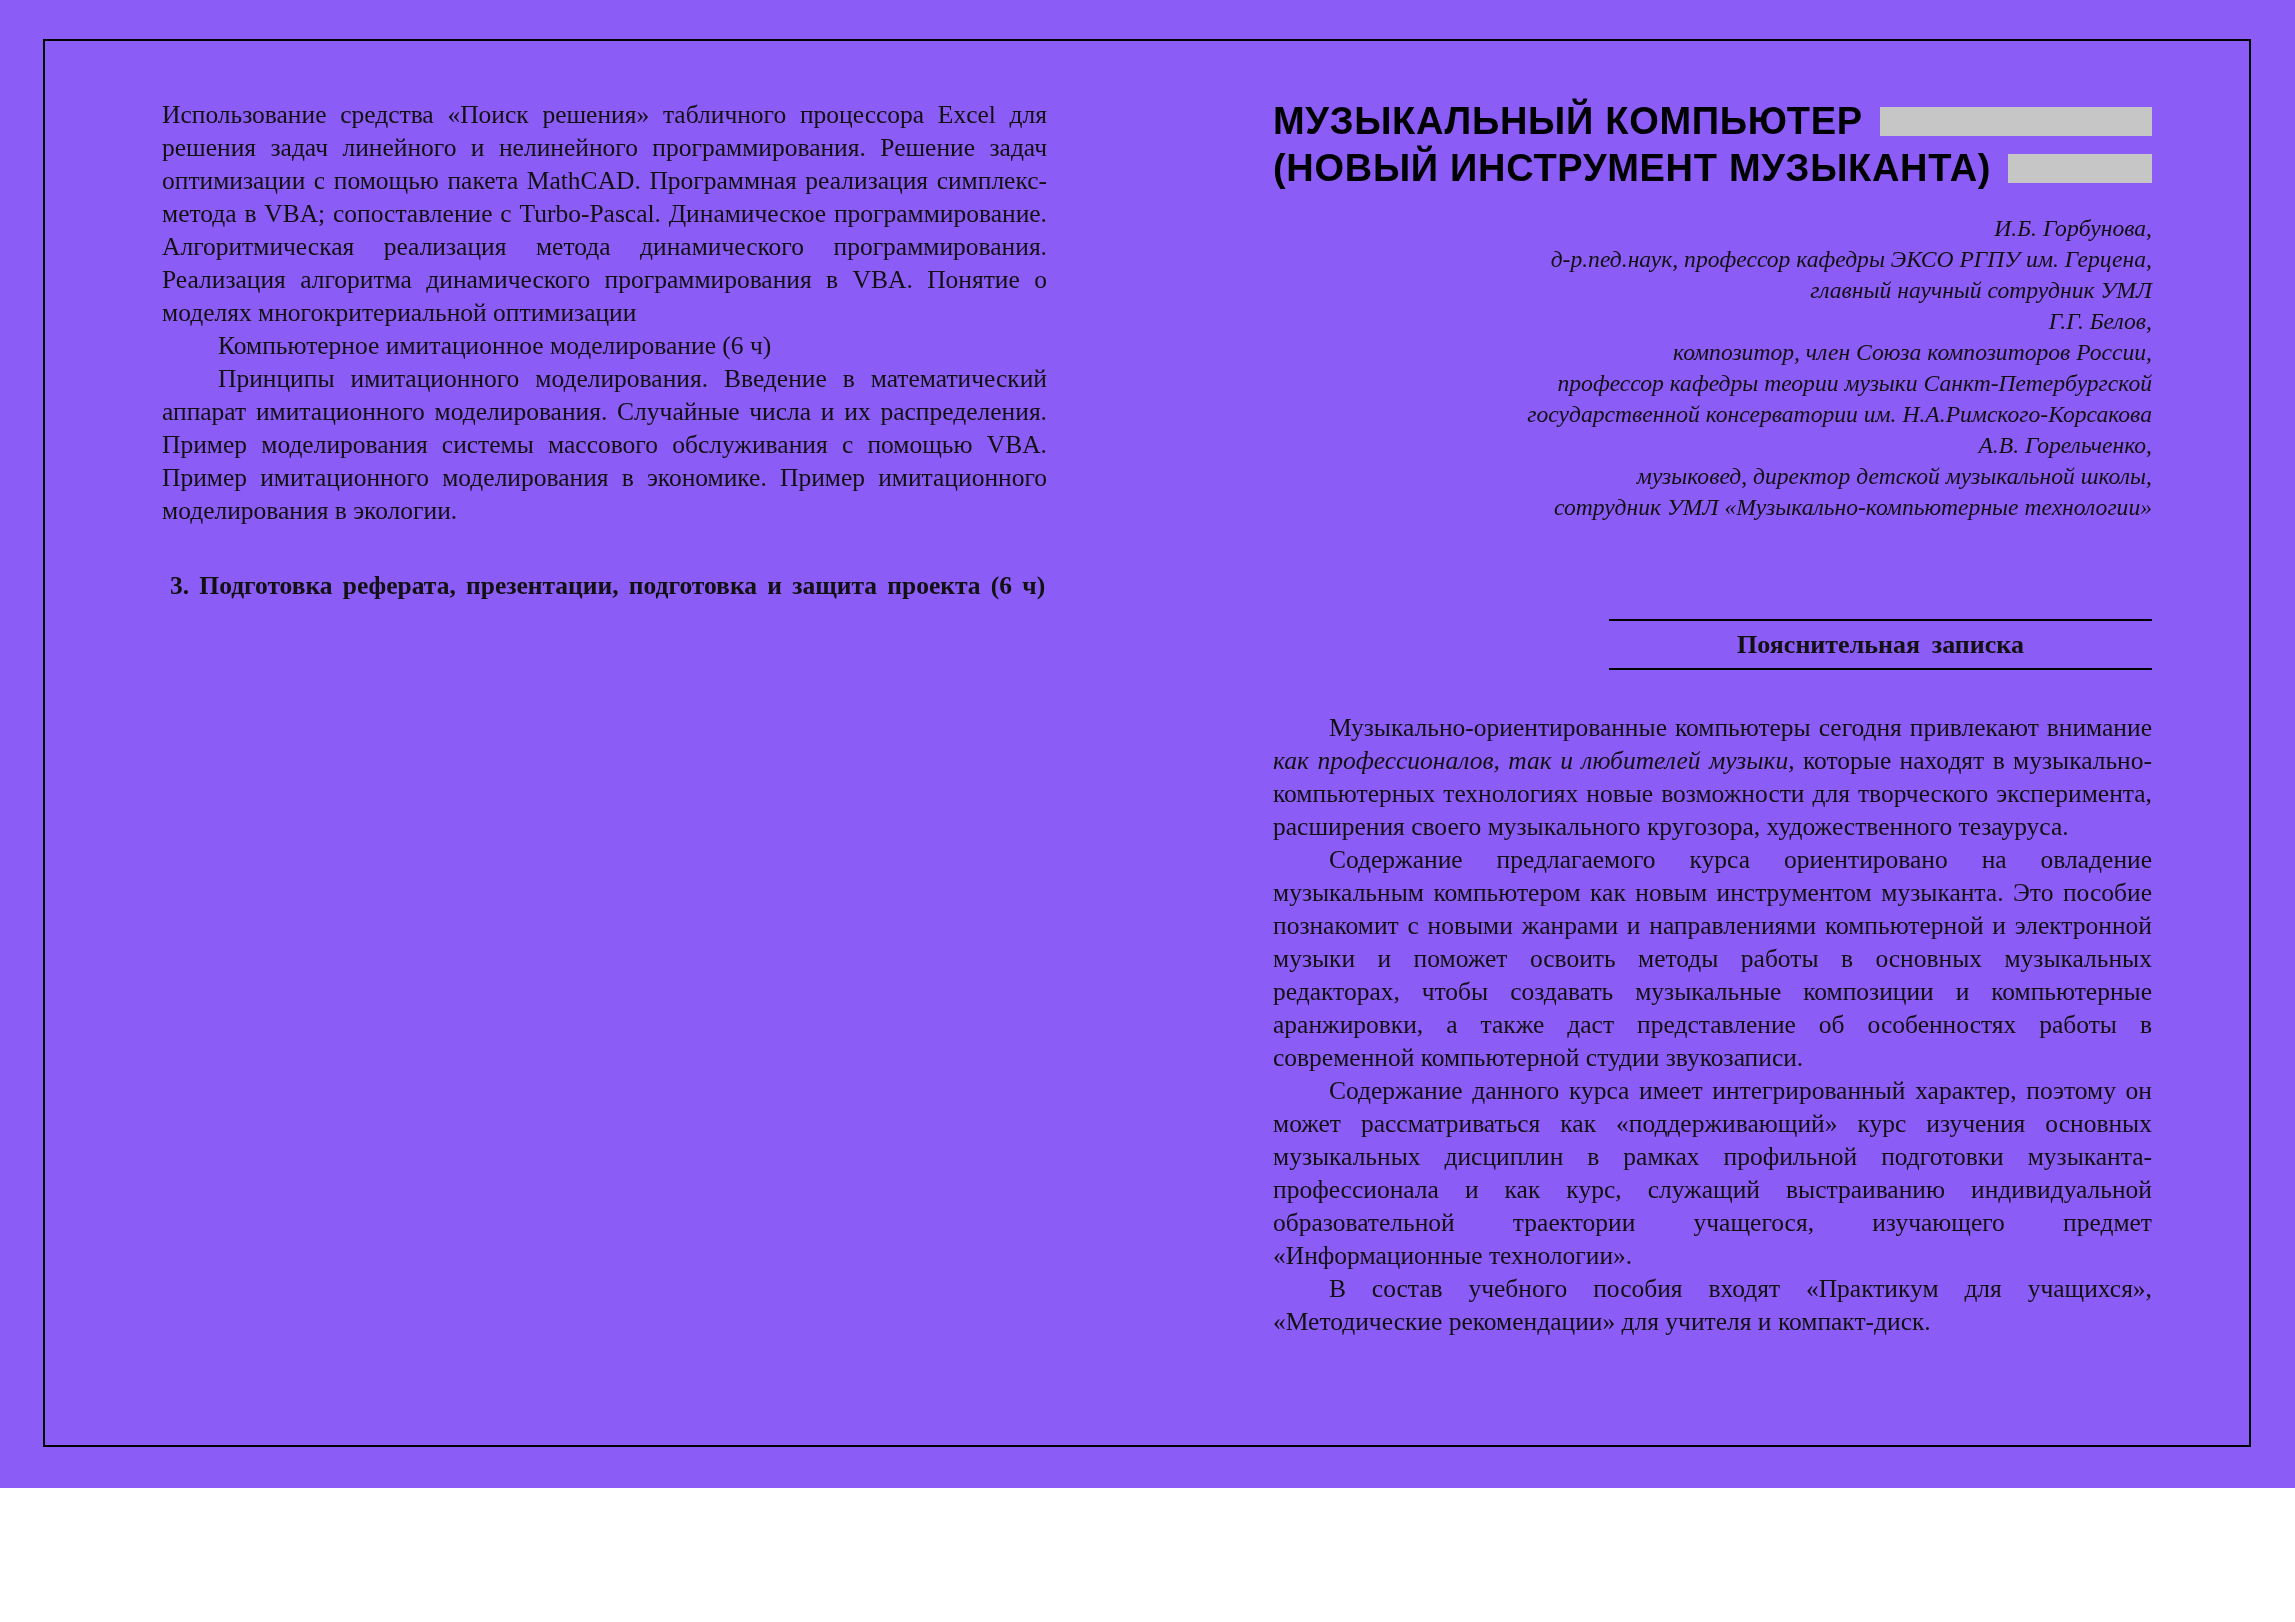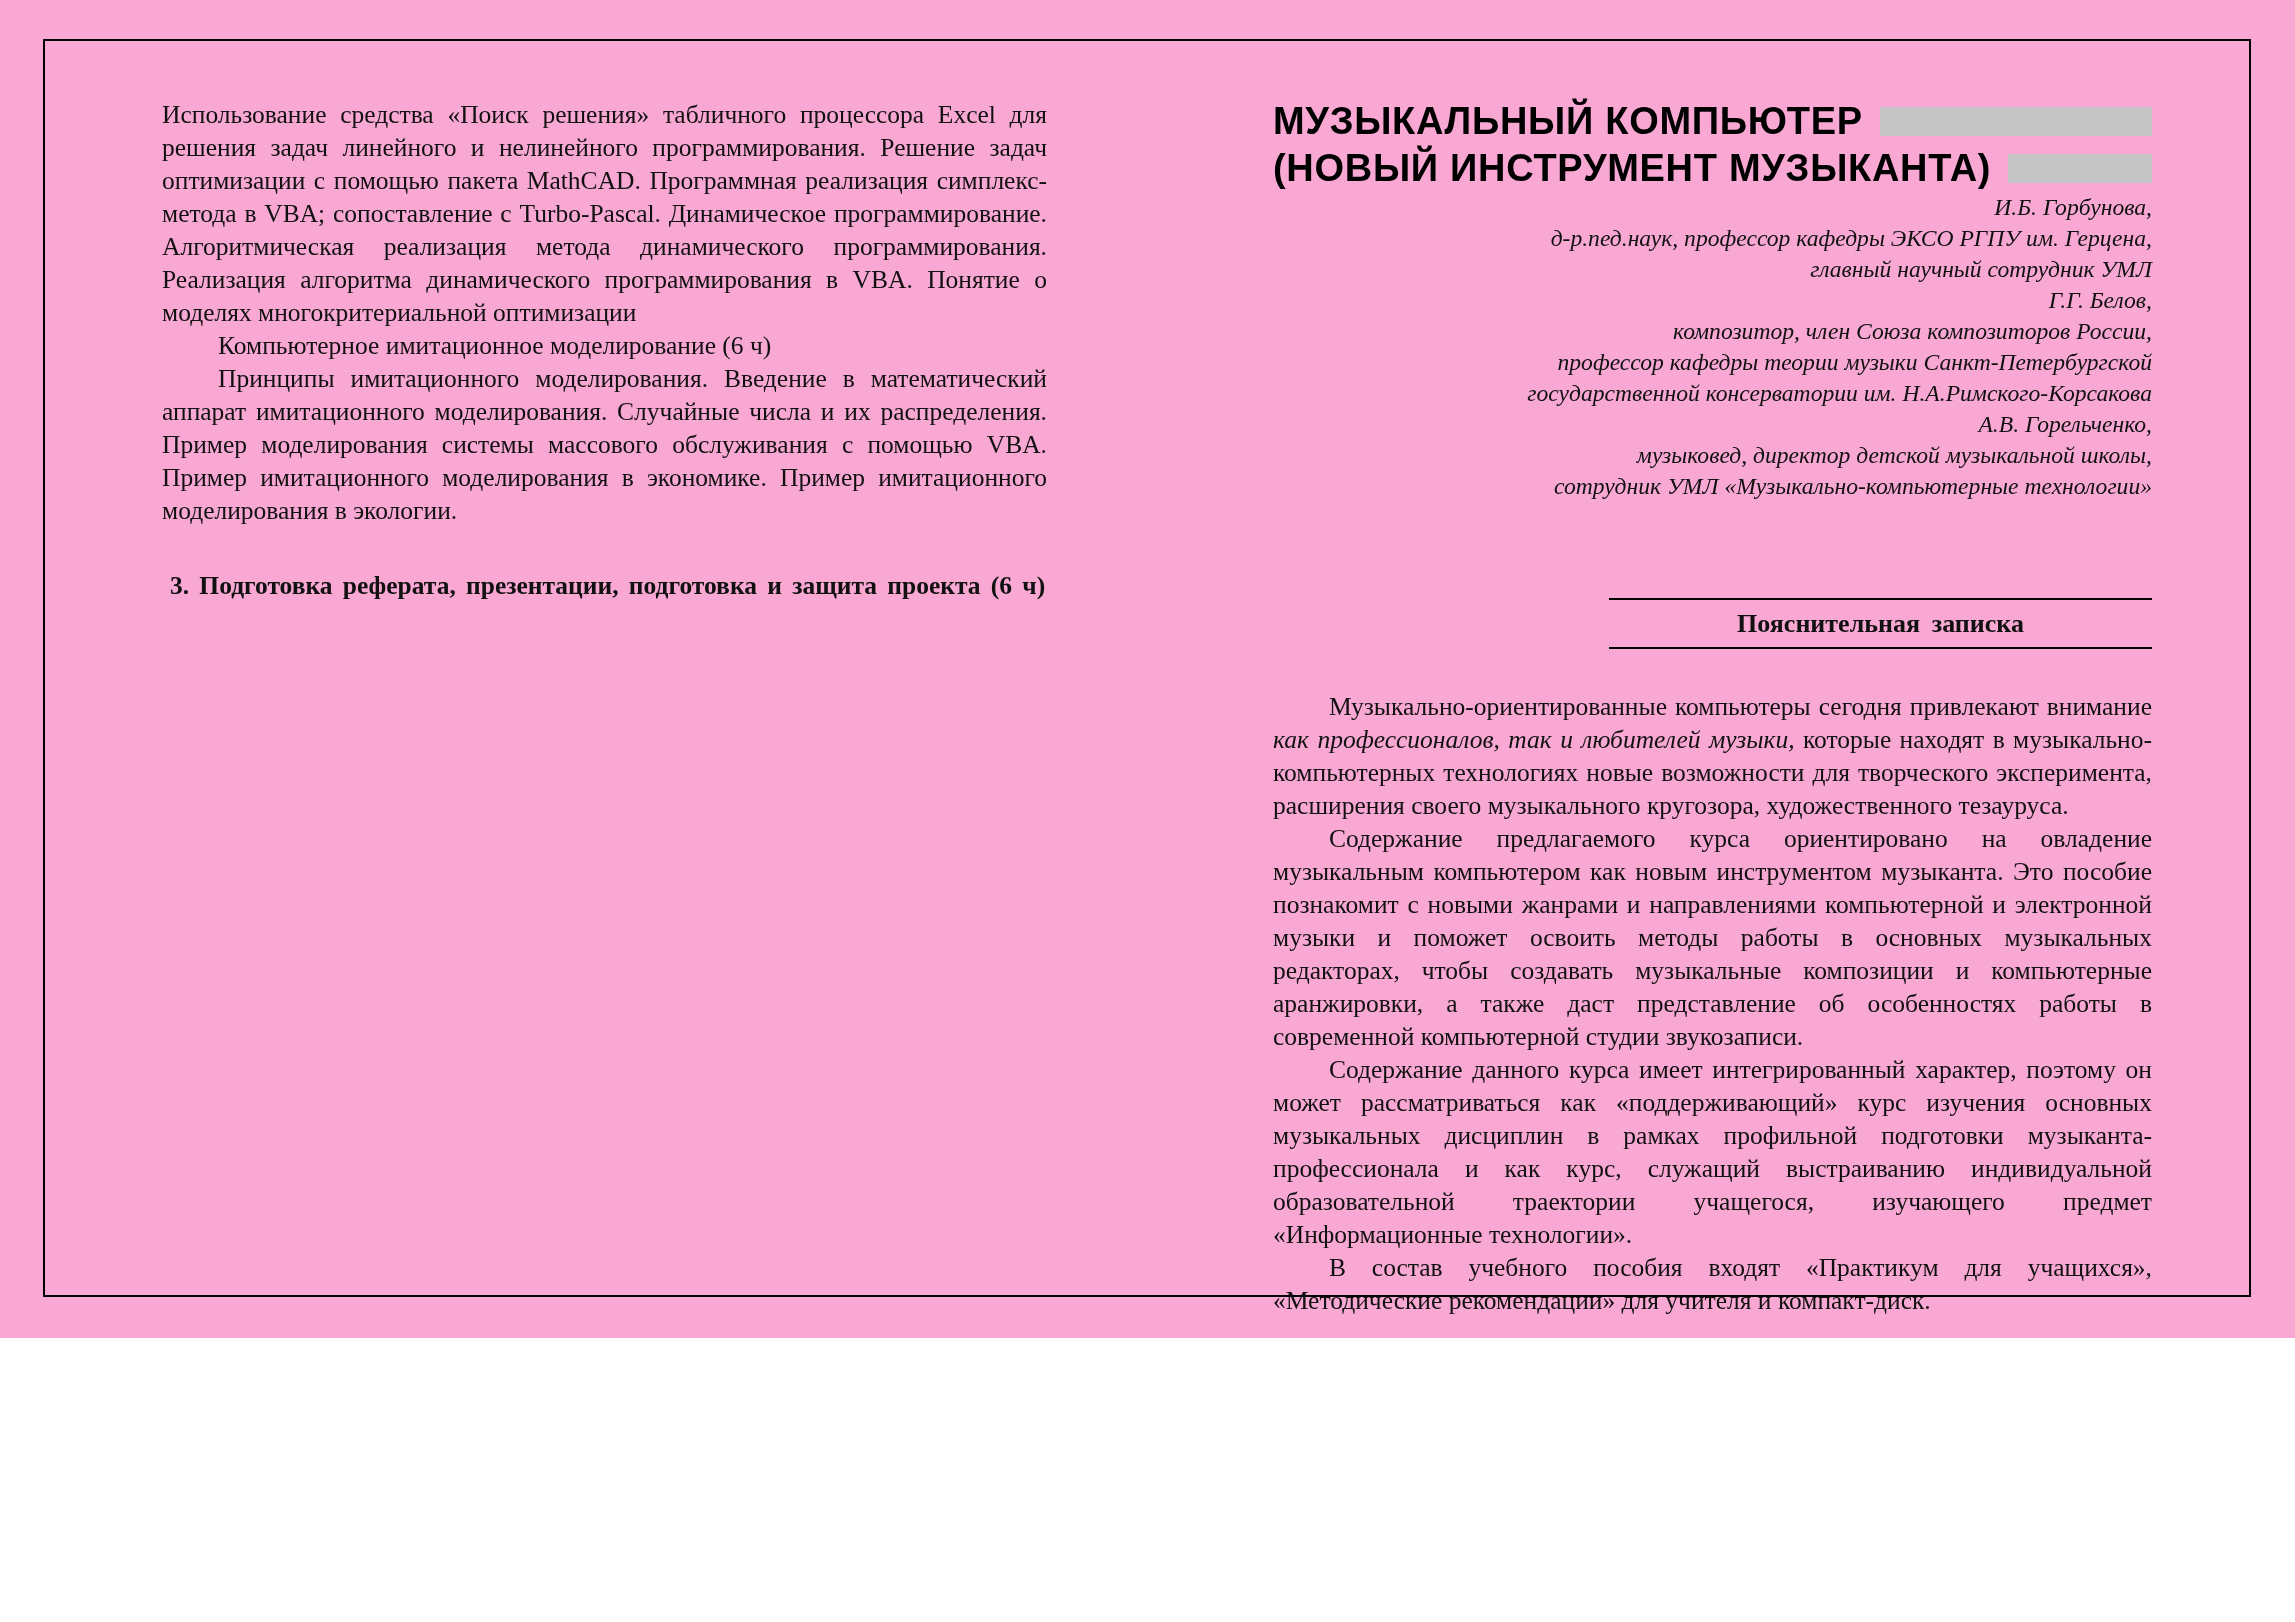--- a/index.html
+++ b/index.html
@@ -3,22 +3,22 @@
 <meta charset="utf-8">
 <style>
   html, body {
     margin: 0;
     padding: 0;
     background: #ffffff;
   }
   #canvas {
     position: relative;
     width: 2295px;
-    height: 1338px;
-    background: #f9a8d4;
+    height: 1488px;
+    background: #8b5cf6;
     font-family: "Liberation Serif", serif;
     color: #111;
     overflow: hidden;
   }
   
   .page-frame {
     position: absolute;
     top: 39px; left: 43px; right: 44px; bottom: 41px;
     border: 2.6px solid #000;
     pointer-events: none;
@@ -68,20 +68,21 @@
     display: flex;
     align-items: center;
   }
   .title-bar {
     flex: 1;
     height: 29px;
     margin-left: 17px;
     background: #c6c6c6;
   }
   .authors {
+    margin-top: 21px;
     text-align: right;
     font-style: italic;
     font-size: 23.6px;
     line-height: 31px;
   }
   .authors div { white-space: nowrap; }
   .explanatory-heading-block {
     width: 543px;
     margin: 96px 0 0 auto;
     border-top: 2.6px solid #000;

